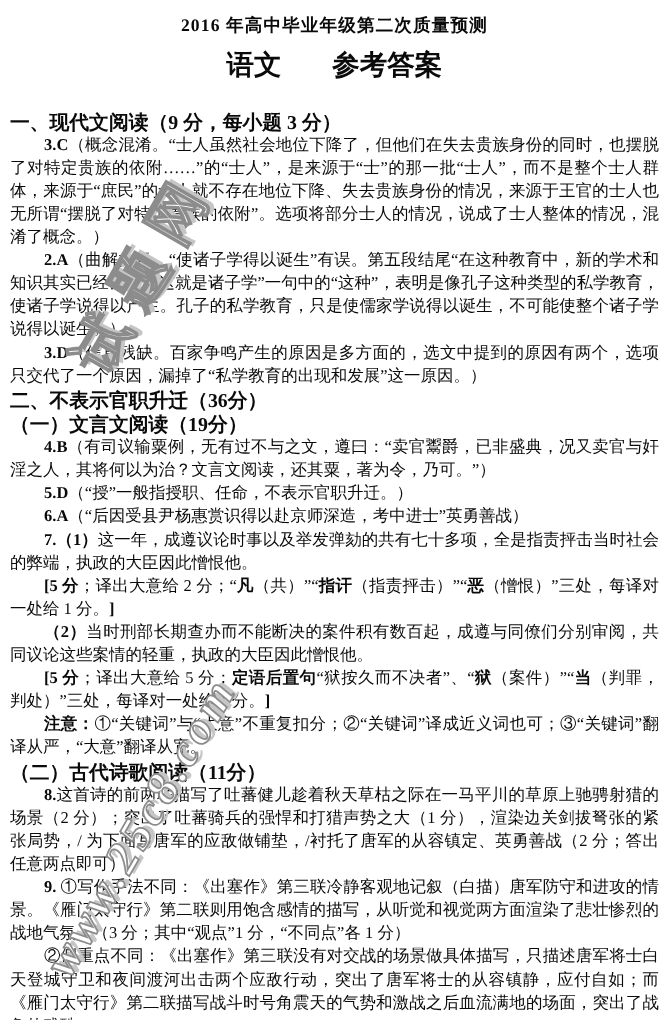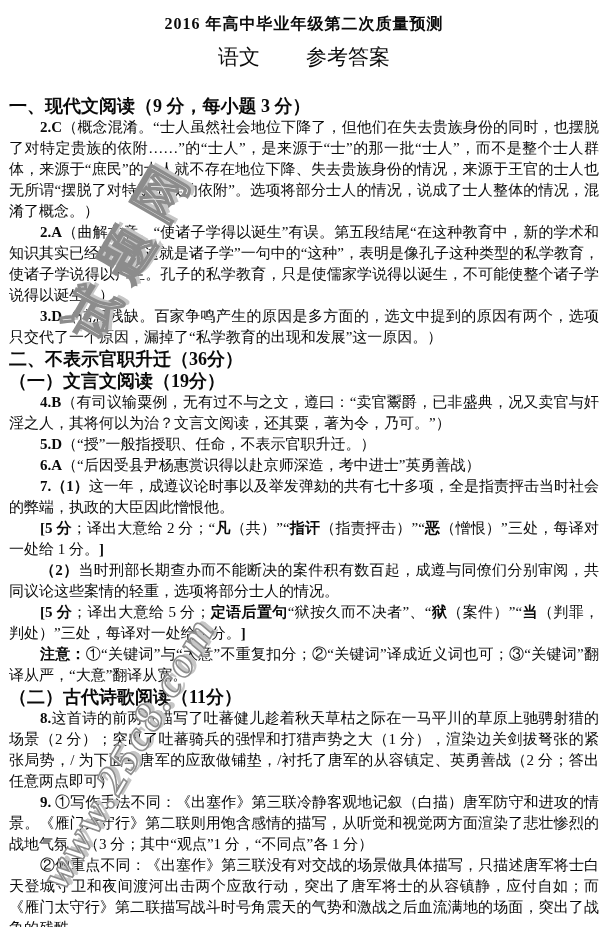--- a/index.html
+++ b/index.html
@@ -9,21 +9,21 @@
     background: #ffffff; color: #0a0a0a;
     font-family: "Liberation Serif", "DejaVu Serif", serif;
     position: relative;
   }
   .doc { padding: 8px 9px 0 9px; position: relative; z-index: 1; }
   .doc-title {
     font-size: 16px; font-weight: 700; text-align: center;
     margin: 6px 0 10px 0; line-height: 1.3; letter-spacing: 1px;
   }
   .doc-subtitle {
-    font-size: 21px; font-weight: 400; text-align: center;
+    font-size: 25px; font-weight: 700; text-align: center;
     margin: 0 0 26px 0; line-height: 1.2;
   }
   .doc-subtitle .subject { margin-right: 46px; }
   h3.heading {
     font-size: 18px; font-weight: 700; margin: 1px 0 0 0;
     line-height: 21px; text-indent: 0;
   }
   p.para {
     margin: 0; font-size: 15px; line-height: 21px;
     text-indent: 31px; text-align: justify;
@@ -50,31 +50,31 @@
 </head>
 <body>
 
 <div class="doc">
   <div class="doc-title">2016 年高中毕业年级第二次质量预测</div>
   <div class="doc-subtitle">
     <span class="subject">语文</span><span>参考答案</span>
   </div>
   <div id="doc-body">
       <h3 class="heading"><b>一、现代文阅读（9 分，每小题 3 分）</b></h3>
-      <p class="para"><b>2.C</b><span>（概念混淆。“士人虽然社会地位下降了，但他们在失去贵族身份的同时，也摆脱了对特定贵族的依附……”的“士人”，是来源于“士”的那一批“士人”，而不是整个士人群体，来源于“庶民”的士人就不存在地位下降、失去贵族身份的情况，来源于王官的士人也无所谓“摆脱了对特定贵族的依附”。选项将部分士人的情况，说成了士人整体的情况，混淆了概念。）</span></p>
+      <p class="para"><b>3.C</b><span>（概念混淆。“士人虽然社会地位下降了，但他们在失去贵族身份的同时，也摆脱了对特定贵族的依附……”的“士人”，是来源于“士”的那一批“士人”，而不是整个士人群体，来源于“庶民”的士人就不存在地位下降、失去贵族身份的情况，来源于王官的士人也无所谓“摆脱了对特定贵族的依附”。选项将部分士人的情况，说成了士人整体的情况，混淆了概念。）</span></p>
       <p class="para"><b>2.A</b><span>（曲解文意。“使诸子学得以诞生”有误。第五段结尾“在这种教育中，新的学术和知识其实已经诞生，这就是诸子学”一句中的“这种”，表明是像孔子这种类型的私学教育，使诸子学说得以产生。孔子的私学教育，只是使儒家学说得以诞生，不可能使整个诸子学说得以诞生。）</span></p>
       <p class="para"><b>3.D</b><span>（信息残缺。百家争鸣产生的原因是多方面的，选文中提到的原因有两个，选项只交代了一个原因，漏掉了“私学教育的出现和发展”这一原因。）</span></p>
       <h3 class="heading"><b>二、不表示官职升迁（36分）</b></h3>
       <h3 class="heading"><b>（一）文言文阅读（19分）</b></h3>
       <p class="para"><b>4.B</b><span>（有司议输粟例，无有过不与之文，遵曰：“卖官鬻爵，已非盛典，况又卖官与奸淫之人，其将何以为治？文言文阅读，还其粟，著为令，乃可。”）</span></p>
       <p class="para"><b>5.D</b><span>（“授”一般指授职、任命，不表示官职升迁。）</span></p>
       <p class="para"><b>6.A</b><span>（“后因受县尹杨惠赏识得以赴京师深造，考中进士”英勇善战）</span></p>
       <p class="para"><b>7.（1）</b><span>这一年，成遵议论时事以及举发弹劾的共有七十多项，全是指责抨击当时社会的弊端，执政的大臣因此憎恨他。</span></p>
       <p class="para"><b>[5 分</b><span>；译出大意给 2 分；“</span><b>凡</b><span>（共）”“</span><b>指讦</b><span>（指责抨击）”“</span><b>恶</b><span>（憎恨）”三处，每译对一处给 1 分。</span><b>]</b></p>
-      <p class="para"><b>（2）</b><span>当时刑部长期查办而不能断决的案件积有数百起，成遵与同僚们分别审阅，共同议论这些案情的轻重，选项将部分士人的情况。</span></p>
+      <p class="para"><b>（2）</b><span>当时刑部长期查办而不能断决的案件积有数百起，成遵与同僚们分别审阅，共同议论这些案情的轻重，执政的大臣因此憎恨他。</span></p>
       <p class="para"><b>[5 分</b><span>；译出大意给 5 分；</span><b>定语后置句</b><span>“狱按久而不决者”、“</span><b>狱</b><span>（案件）”“</span><b>当</b><span>（判罪，判处）”三处，每译对一处给 1 分。</span><b>]</b></p>
       <p class="para"><b>注意：</b><span>①“关键词”与“大意”不重复扣分；②“关键词”译成近义词也可；③“关键词”翻译从严，“大意”翻译从宽。</span></p>
       <h3 class="heading"><b>（二）古代诗歌阅读（11分）</b></h3>
       <p class="para"><b>8.</b><span>这首诗的前两联描写了吐蕃健儿趁着秋天草枯之际在一马平川的草原上驰骋射猎的场景（2 分）；突出了吐蕃骑兵的强悍和打猎声势之大（1 分），渲染边关剑拔弩张的紧张局势，/ 为下面写唐军的应敌做铺垫，/衬托了唐军的从容镇定、英勇善战（2 分；答出任意两点即可）。</span></p>
       <p class="para"><b>9.</b><span> ①写作手法不同：《出塞作》第三联冷静客观地记叙（白描）唐军防守和进攻的情景。《雁门太守行》第二联则用饱含感情的描写，从听觉和视觉两方面渲染了悲壮惨烈的战地气氛。（3 分；其中“观点”1 分，“不同点”各 1 分）</span></p>
       <p class="para"><span>②侧重点不同：《出塞作》第三联没有对交战的场景做具体描写，只描述唐军将士白天登城守卫和夜间渡河出击两个应敌行动，突出了唐军将士的从容镇静，应付自如；而《雁门太守行》第二联描写战斗时号角震天的气势和激战之后血流满地的场面，突出了战争的残酷</span></p>
     </div>
 </div>
 
 <div class="wm-seg wm-cn">试题网</div>

